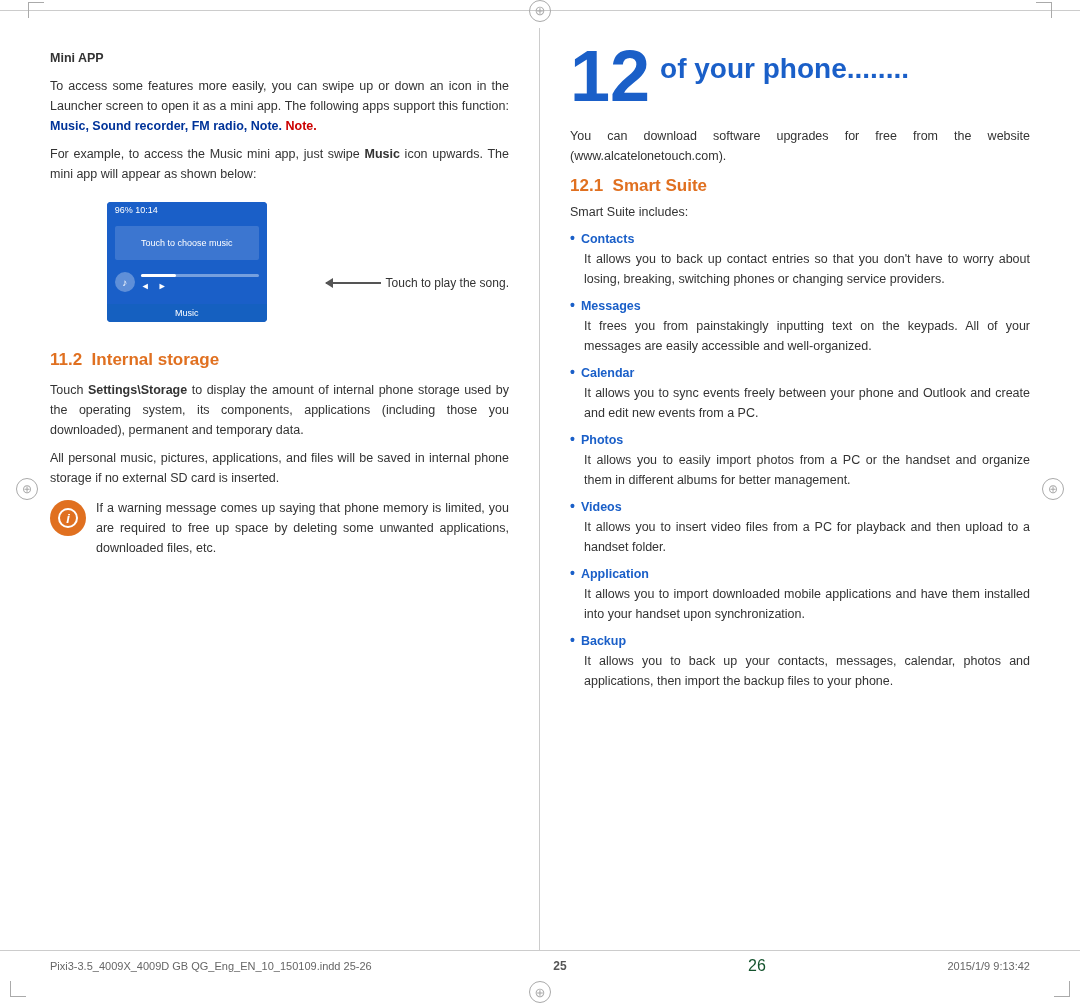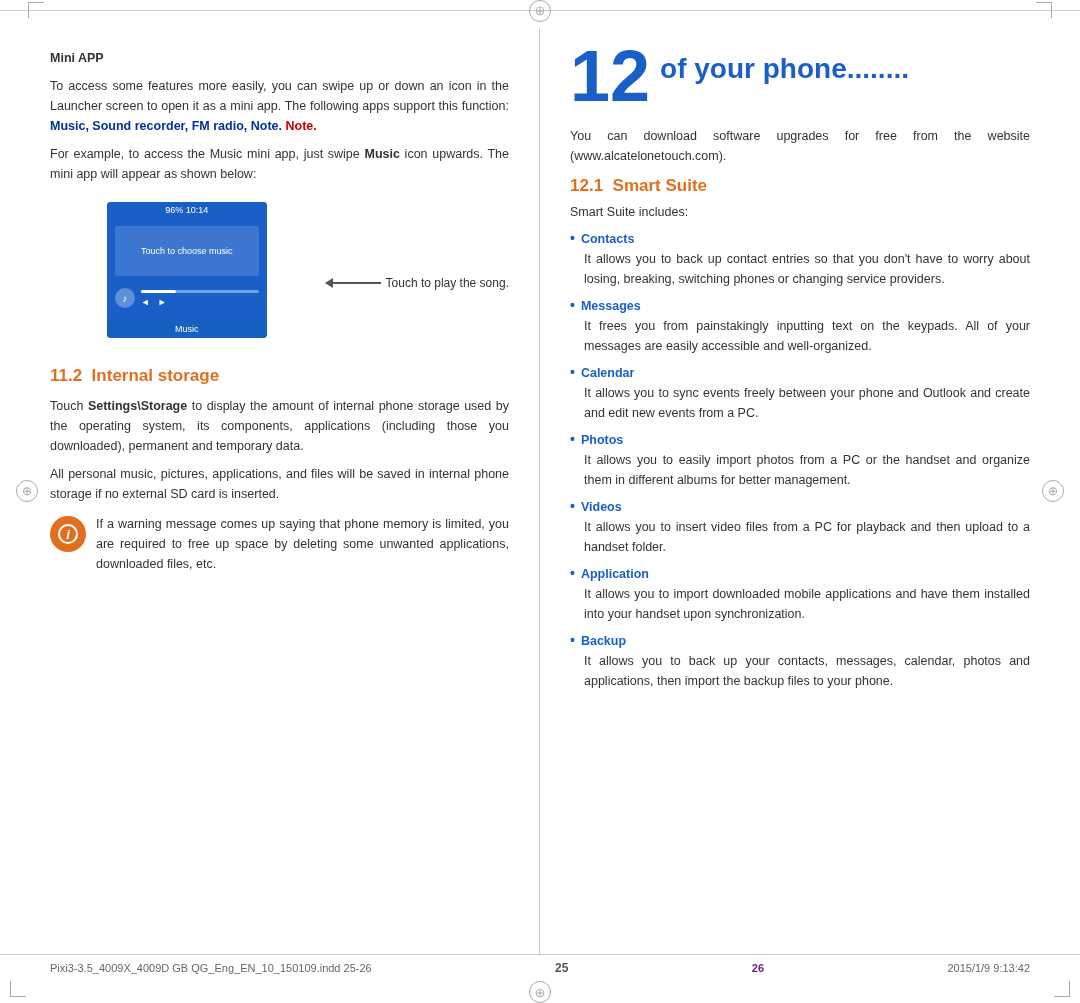--- a/index.html
+++ b/index.html
@@ -84,35 +84,35 @@
       position: relative;
       overflow: hidden;
     }
 
     .phone-status-bar {
       background: #1a5fc8;
       color: white;
       font-size: 9px;
       padding: 3px 8px;
       display: flex;
-      justify-content: center;
+      justify-content: flex-start;
       gap: 4px;
     }
 
     .phone-music-area {
       background: #1a5fc8;
       padding: 8px;
       min-height: 80px;
     }
 
     .phone-touch-to-choose {
       background: rgba(255,255,255,0.15);
       color: white;
       font-size: 9px;
-      padding: 20px 6px;
+      padding: 12px 6px;
       border-radius: 2px;
       margin-bottom: 8px;
       text-align: center;
     }
 
     .phone-music-controls {
       display: flex;
       align-items: center;
       gap: 6px;
       padding: 4px 0;
@@ -441,21 +441,21 @@
       <p class="bullet-item-desc">It allows you to back up your contacts, messages, calendar, photos and applications, then import the backup files to your phone.</p>
     </div>
         </div>
 
     </div>
   </div>
 
   <div style="display:flex; justify-content:space-between; align-items:center; padding:6px 50px; border-top:1px solid #ccc;">
     <div style="font-size:11px; color:#666;">Pixi3-3.5_4009X_4009D GB QG_Eng_EN_10_150109.indd  25-26</div>
     <div style="font-size:12px; color:#555; font-weight:bold;">25</div>
-    <div style="font-size:11px; color:#701a75; font-weight:bold;">26</div>
+    <div style="font-size:16px; color:#14532d; font-weight:normal;">26</div>
     <div style="font-size:11px; color:#666;">2015/1/9  9:13:42</div>
   </div>
 
   <div style="display:flex; justify-content:space-between; align-items:flex-end; padding:0 10px 6px 10px; position:relative; height:22px;">
     <div style="width:16px; height:16px; border-bottom:1px solid #aaa; border-left:1px solid #aaa;"></div>
     <div style="position:absolute; bottom:0; left:50%; transform:translateX(-50%); width:22px; height:22px; border:1px solid #aaa; border-radius:50%; display:flex; align-items:center; justify-content:center;">
       <span style="font-size:13px; color:#aaa;">⊕</span>
     </div>
     <div style="width:16px; height:16px; border-bottom:1px solid #aaa; border-right:1px solid #aaa;"></div>
   </div>

